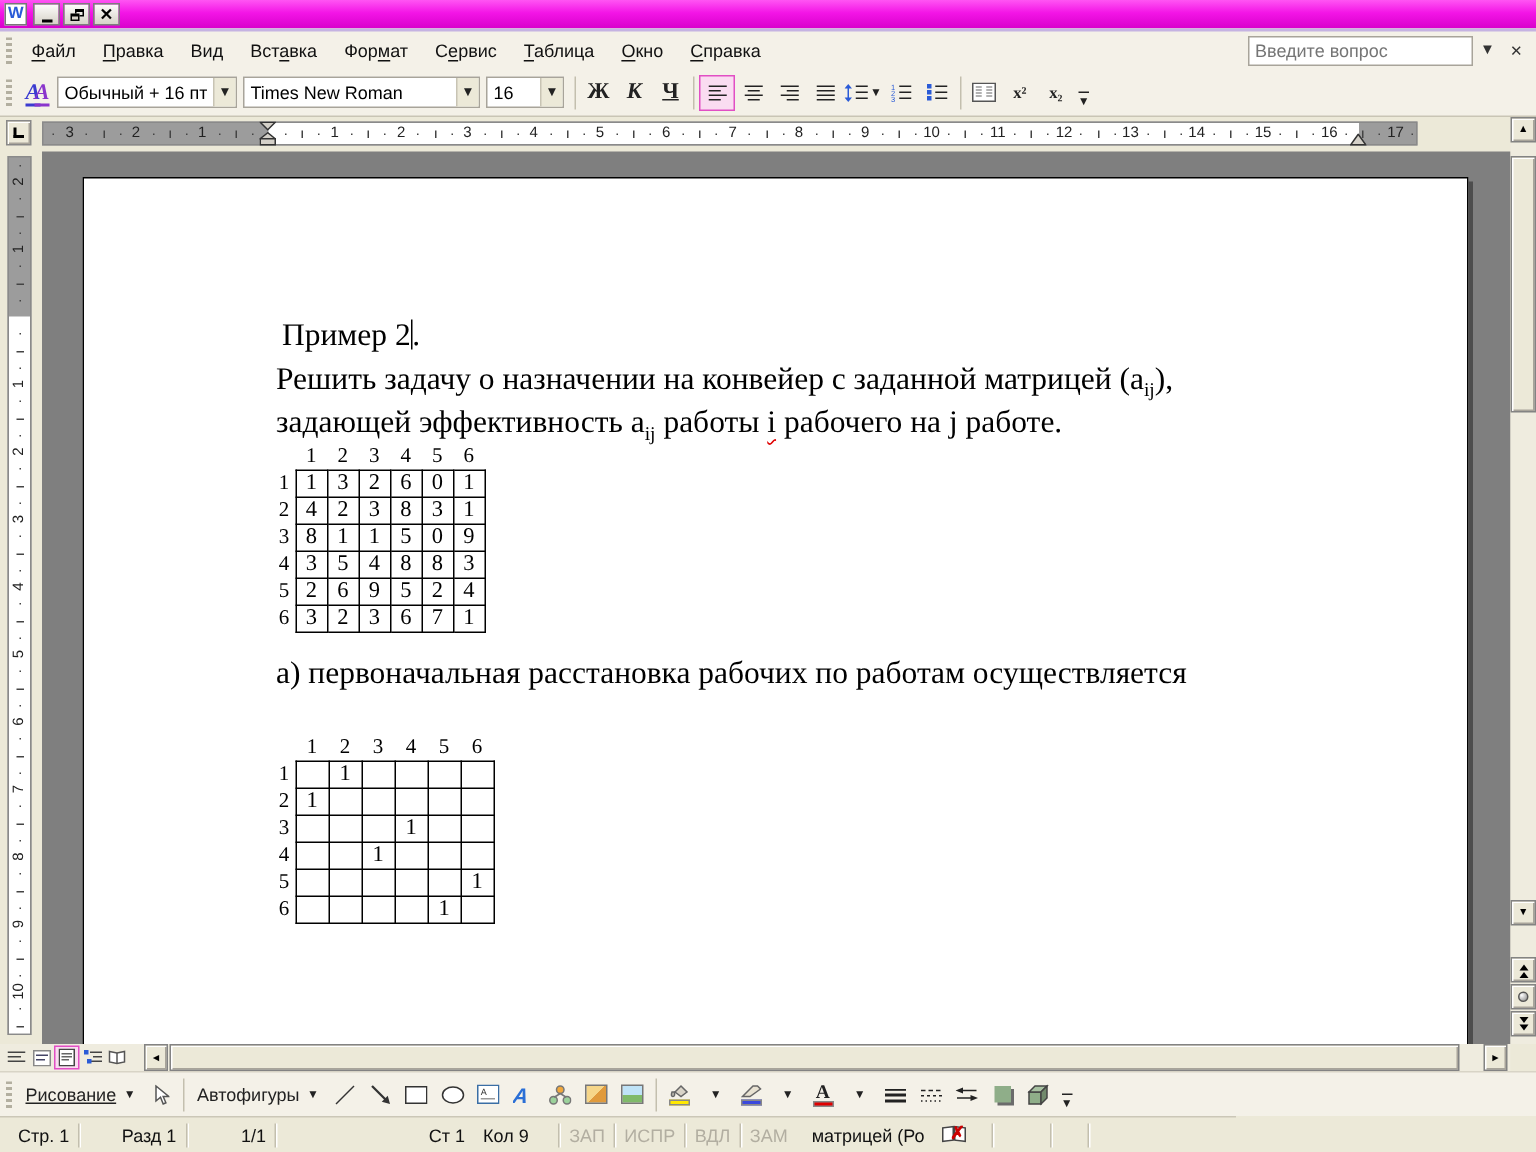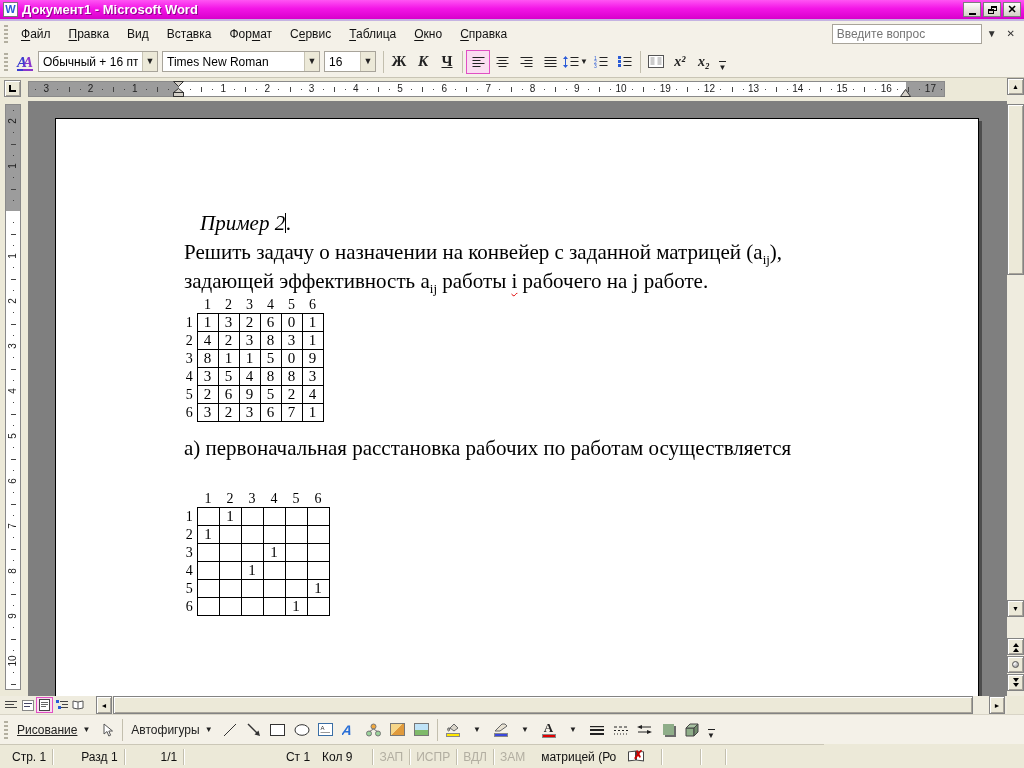--- a/index.html
+++ b/index.html
@@ -52,21 +52,21 @@
   .combo .arrow { width:15px; height:19px; margin-left:auto; background:#ece9d8;
     border-left:1px solid #c8c4b4; text-align:center; font-size:9px; line-height:19px; color:#222; }
   .w-style { width:120px; } .w-font { width:158px; } .w-size { width:52px; }
   .tsep { width:1px; height:22px; background:#c3bfae; margin:0 3px; }
   .tbtn { min-width:24px; height:24px; display:flex; align-items:center; justify-content:center;
     border:1px solid transparent; color:#222; }
   .tbtn.sel { border:1px solid #e14fc4; background:#fadcf1; }
   .bold-g { font-family:"Liberation Serif",serif; font-weight:bold; font-size:15px; }
   .ital-g { font-family:"Liberation Serif",serif; font-weight:bold; font-style:italic; font-size:15px; }
   .und-g  { font-family:"Liberation Serif",serif; font-weight:bold; font-size:15px; text-decoration:underline; }
-  .supsub { font-family:"Liberation Serif",serif; font-weight:bold; font-size:14px;font-style:italic; }
+  .supsub { font-family:"Liberation Serif",serif; font-weight:bold; font-size:11px; }
   .ddsmall { font-size:8px; margin-left:1px; color:#222; }
   .overflow-btn { width:13px; height:24px; display:flex; flex-direction:column; align-items:center;
     justify-content:flex-end; font-size:8px; color:#222; padding-bottom:2px; }
   .overflow-btn i { width:7px; height:1px; background:#222; margin-bottom:1px; }
 
   
   .ruler-row { position:absolute; left:0; top:78px; width:1007px; height:23px; background:#ece9d8; }
   .tab-box { position:absolute; left:4px; top:2px; width:17px; height:17px; background:#ece9d8;
     border:1px solid #888; box-shadow:inset 1px 1px 0 #fff, inset -1px -1px 0 #a8a49a;
     display:flex; align-items:center; justify-content:center; }
@@ -89,21 +89,21 @@
     font-size:10px; color:#222; line-height:12px; }
   .vtick { position:absolute; left:5px; width:5px; height:1px; background:#444; }
   .vdot { position:absolute; left:7px; width:1px; height:1px; background:#444; }
   .workspace { position:absolute; left:28px; top:0; width:979px; height:595px; background:#7f7f7f; overflow:hidden; }
   .page { position:absolute; left:27px; top:17px; width:924px; height:950px; background:#fff;
     border:1px solid #000; box-shadow:3px 3px 0 #4d4d4d; }
 
   
   .dline { position:absolute; white-space:nowrap; font:21px "Liberation Serif",serif; color:#000; }
   .dline sub { font-size:13px; line-height:0; }
-  .l1 { left:144px; top:92px;font-style:italic; }
+  .l1 { left:132px; top:92px; }
   .l2 { left:128px; top:121px; }
   .l3 { left:128px; top:150px; }
   .l4 { left:128px; top:317px; }
   .l5 { left:128px; top:346px; }
   .caret { display:inline-block; width:1px; height:20px; background:#000; vertical-align:-3px; }
   .spell { text-decoration:underline; text-decoration-style:wavy; text-decoration-color:#e00000;
     text-decoration-thickness:1px; text-underline-offset:4px; }
   .matrix { position:absolute; border-collapse:collapse; font-family:"Liberation Serif",serif; }
   .m1 { left:126px; top:178px; }
   .m2 { left:126px; top:372px; }
@@ -166,21 +166,20 @@
 </style>
 </head>
 <body>
 
 <div class="window">
 
   <div class="titlebar">
     <div class="doc-icon">
         <span class="w">W</span>
       </div>
-    <span class="title-text">Документ1 - Microsoft Word</span>
     <div class="win-btns">
       <div class="win-btn">
           <span class="glyph-min"></span>
         </div>
       <div class="win-btn">
           <span class="glyph-restore">
             <i></i>
             <i></i>
           </span>
         </div>
@@ -365,21 +364,21 @@
         <span class="rnum" style="left: 194.2px;">1</span>
         <span class="rnum" style="left: 238.4px;">2</span>
         <span class="rnum" style="left: 282.6px;">3</span>
         <span class="rnum" style="left: 326.8px;">4</span>
         <span class="rnum" style="left: 371px;">5</span>
         <span class="rnum" style="left: 415.2px;">6</span>
         <span class="rnum" style="left: 459.4px;">7</span>
         <span class="rnum" style="left: 503.6px;">8</span>
         <span class="rnum" style="left: 547.8px;">9</span>
         <span class="rnum" style="left: 592px;">10</span>
-        <span class="rnum" style="left: 636.2px;">19</span>
+        <span class="rnum" style="left: 636.2px;">11</span>
         <span class="rnum" style="left: 680.4px;">12</span>
         <span class="rnum" style="left: 724.6px;">13</span>
         <span class="rnum" style="left: 768.8px;">14</span>
         <span class="rnum" style="left: 813px;">15</span>
         <span class="rnum" style="left: 857.2px;">16</span>
         <span class="rnum" style="left: 901.4px;">17</span>
         <span class="rdot" style="left: 6.35px;"></span>
         <span class="rdot" style="left: 28.45px;"></span>
         <span class="rtick" style="left: 39.5px;"></span>
         <span class="rdot" style="left: 50.55px;"></span>

